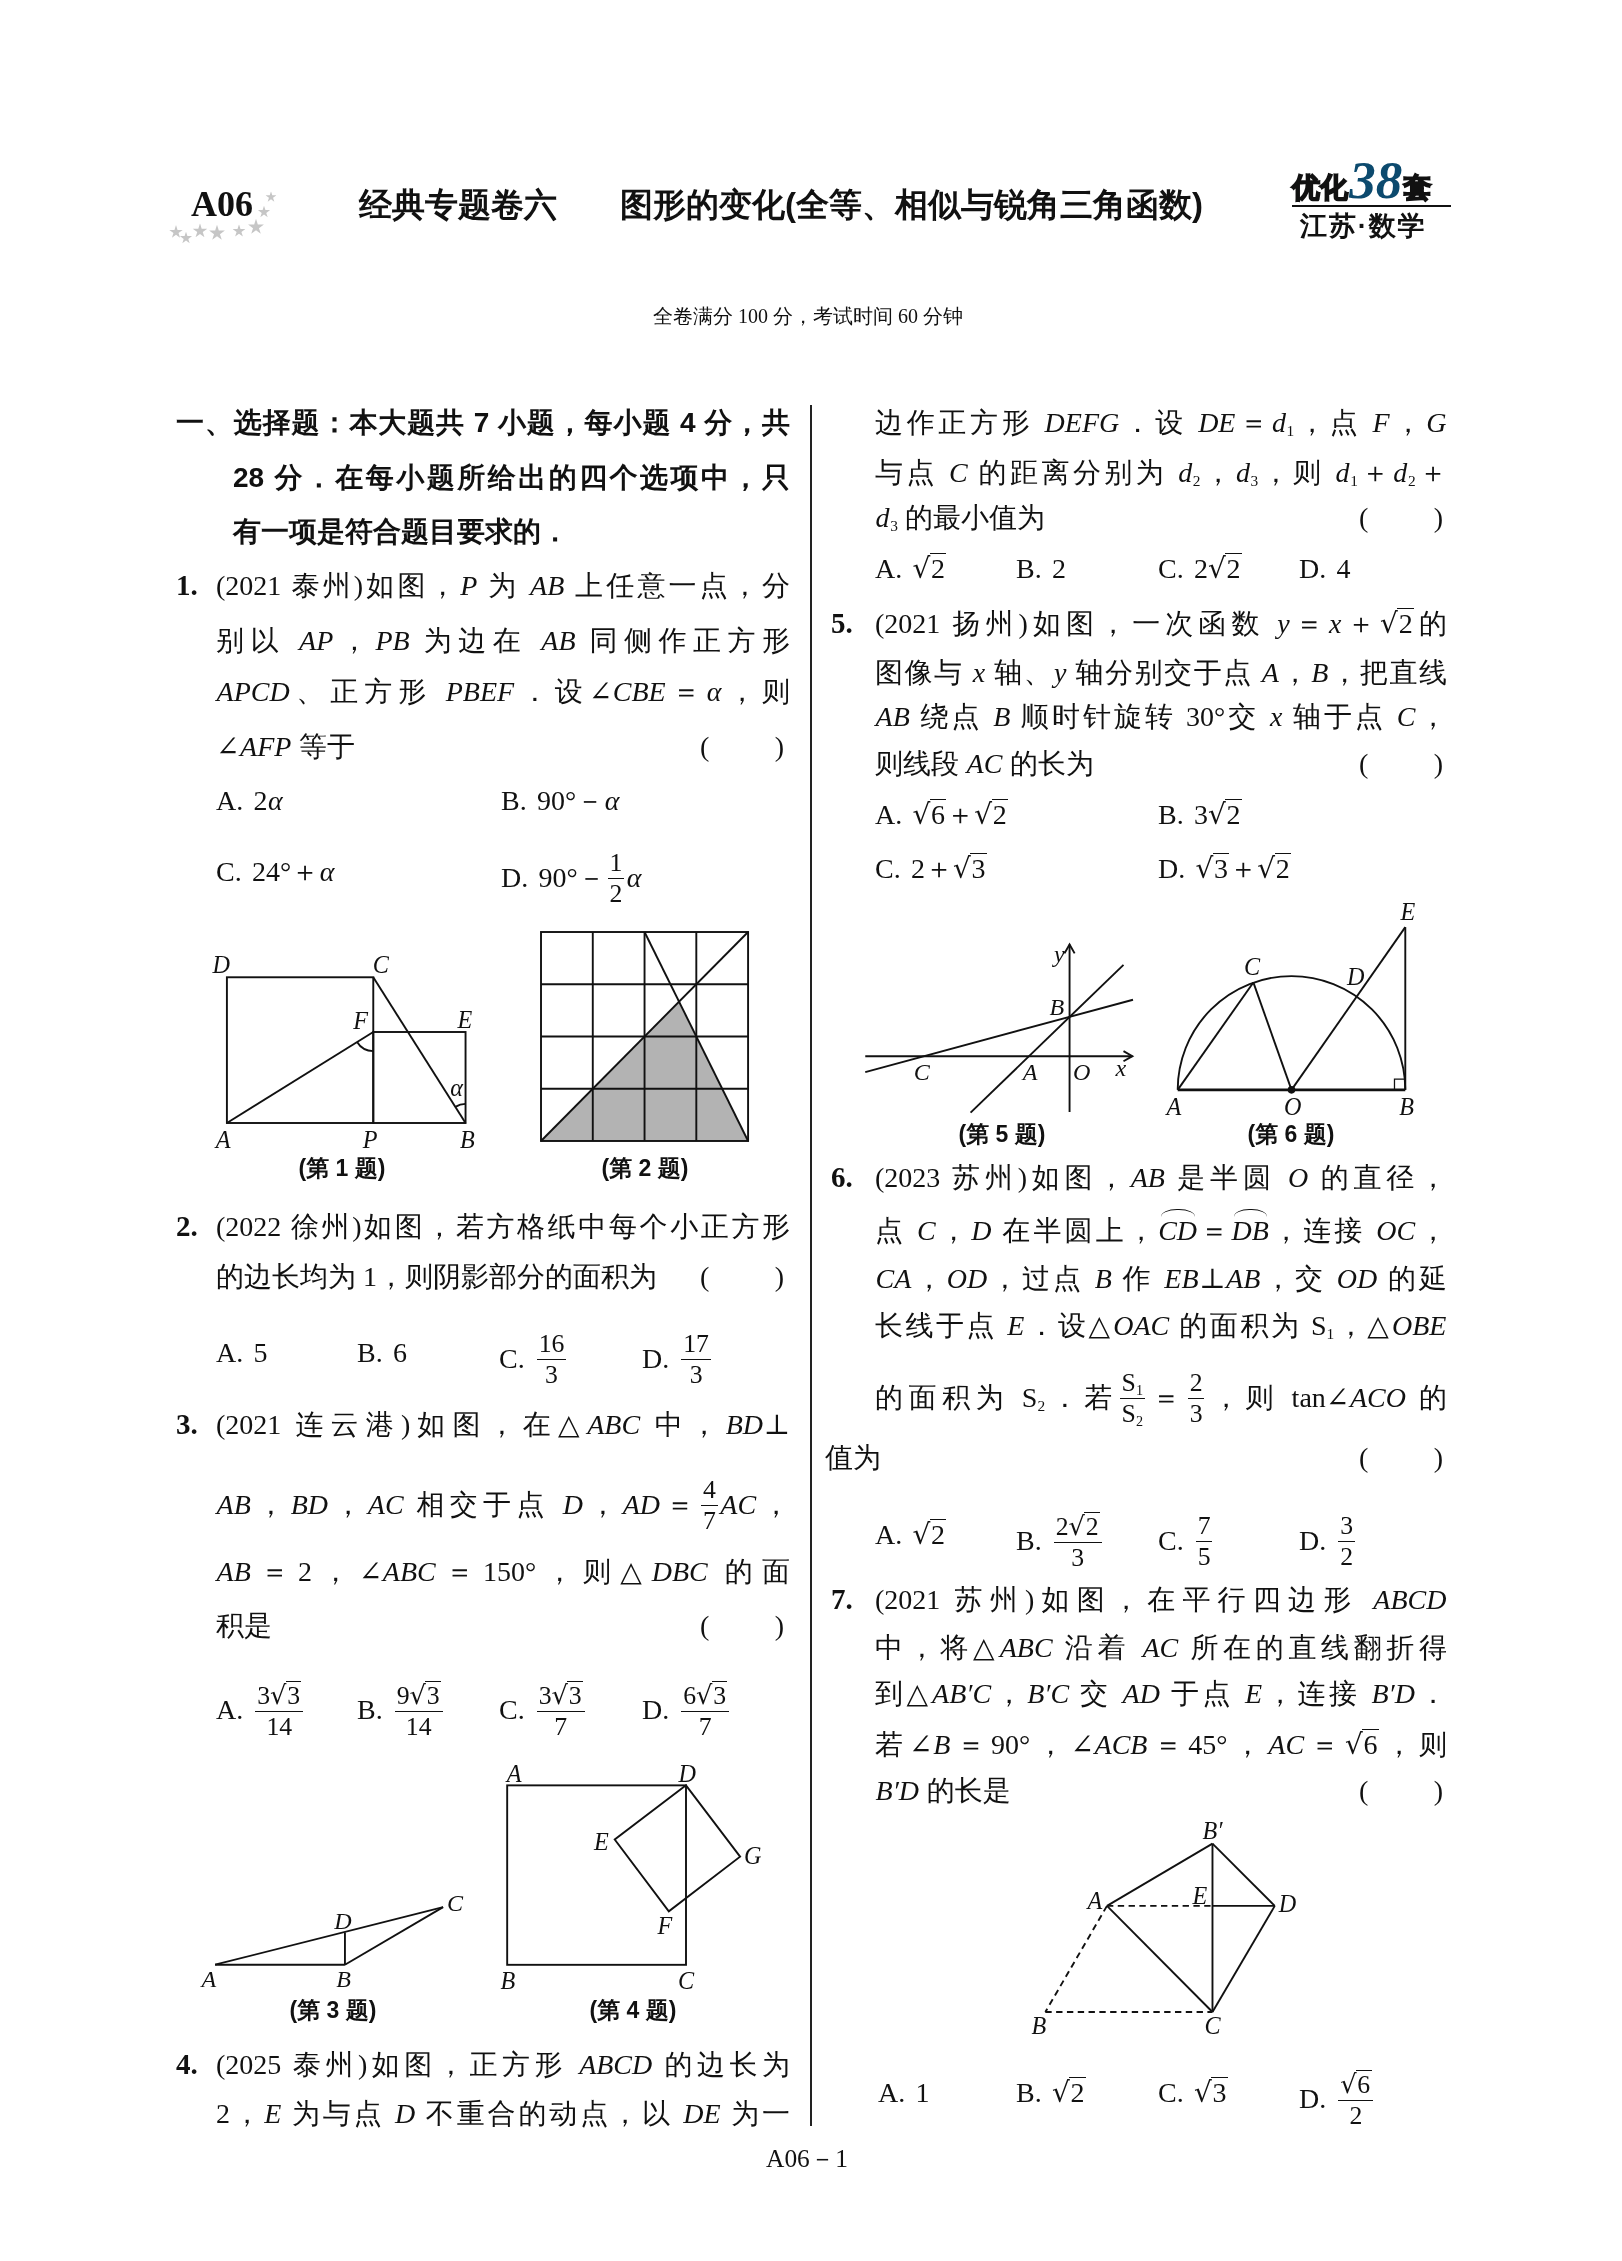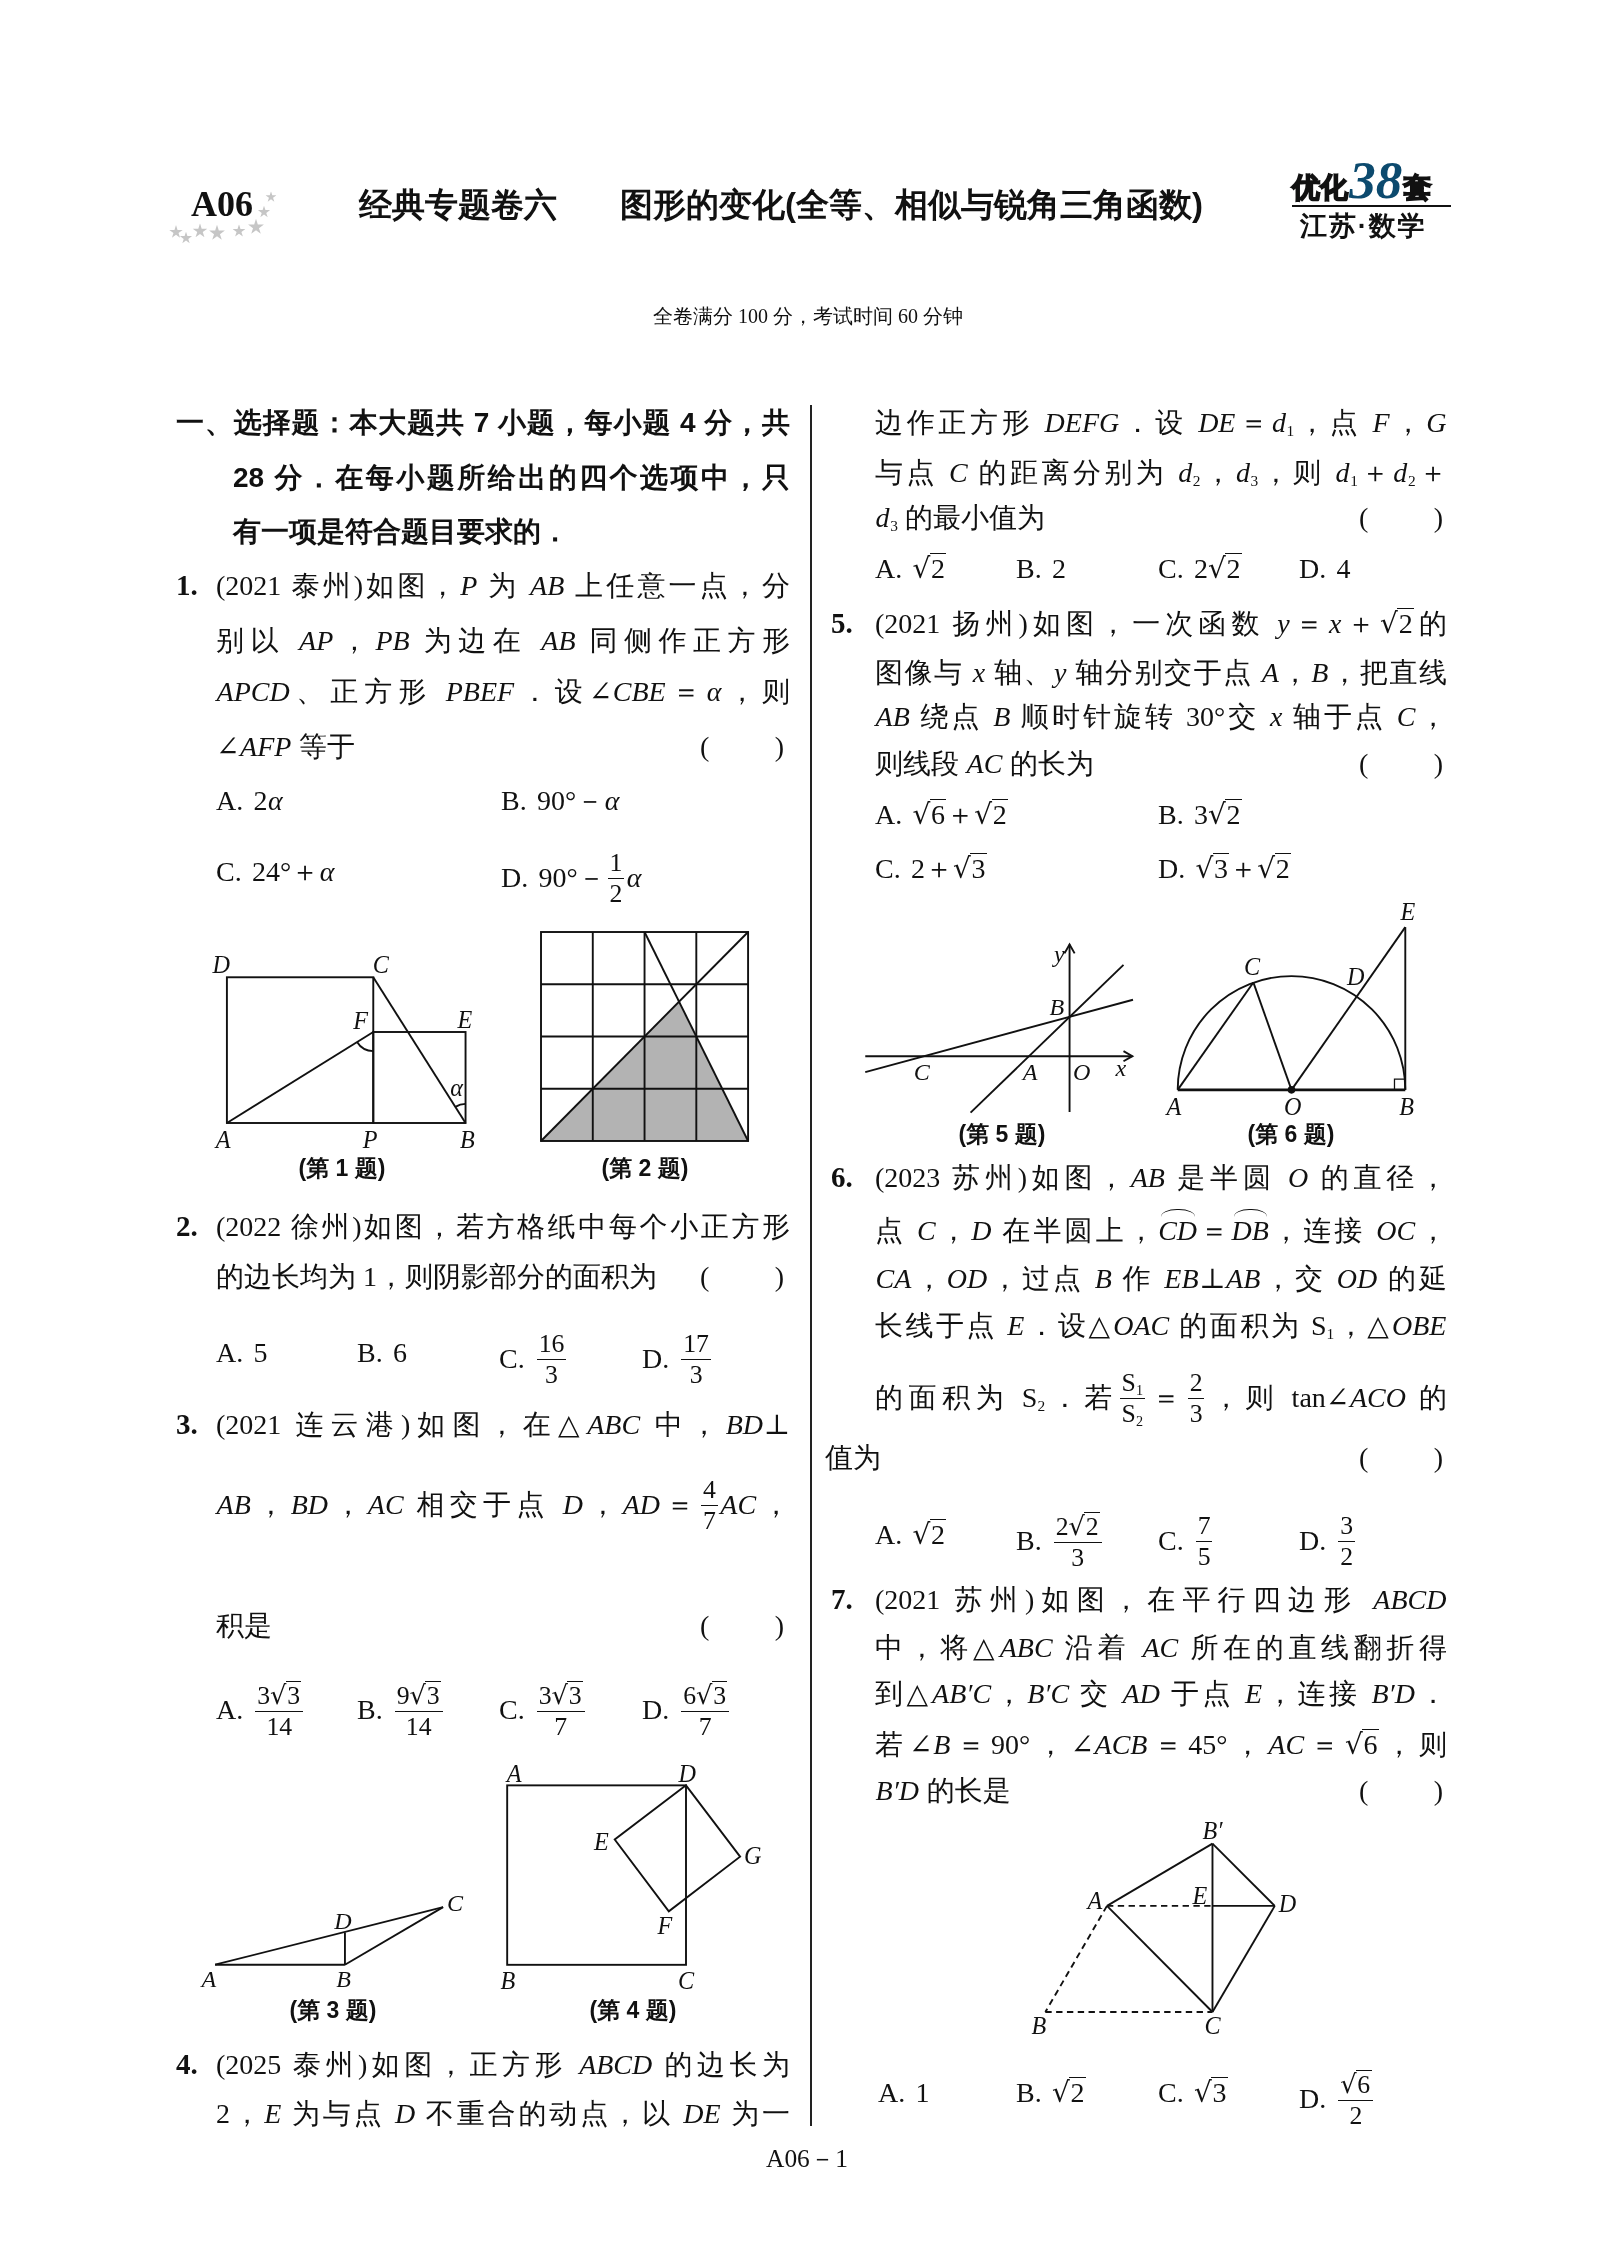--- a/index.html
+++ b/index.html
@@ -138,20 +138,21 @@
           <span class="num">17</span>
           <span class="den">3</span>
         </span></span></div>
 
   <div class="qn" style="left:176px;top:1404px">3.</div>
   <div class="ln j" style="left:216px;top:1404px;width:574px"><span class="tx">(2021 连云港)如图，在△</span><span class="mi">ABC</span><span class="tx"> 中，</span><span class="mi">BD</span><span class="tx">⊥</span></div>
   <div class="ln j" style="left:216px;top:1478px;width:574px"><span class="mi">AB</span><span class="tx">，</span><span class="mi">BD</span><span class="tx">，</span><span class="mi">AC</span><span class="tx"> 相交于点 </span><span class="mi">D</span><span class="tx">，</span><span class="mi">AD</span><span class="tx">＝</span><span class="frac">
         <span class="num">4</span>
         <span class="den">7</span>
       </span><span class="mi">AC</span><span class="tx">，</span></div>
+  <div class="ln j" style="left:216px;top:1551px;width:574px"><span class="mi">AB</span><span class="tx">＝2，∠</span><span class="mi">ABC</span><span class="tx">＝150°，则△</span><span class="mi">DBC</span><span class="tx"> 的面</span></div>
   <div class="ln" style="left:216px;top:1605px"><span class="tx">积是</span></div>
   <div class="paren" style="left:700px;top:1605px">
     <span>(</span>
     <span>)</span>
   </div>
   <div class="opt" style="left:216px;top:1683px"><span class="ol">A.</span><span><span class="frac">
           <span class="num"><span class="tx">3</span><span class="sq"><span class="rad">3</span></span></span>
           <span class="den">14</span>
         </span></span></div>
   <div class="opt" style="left:357px;top:1683px"><span class="ol">B.</span><span><span class="frac">

